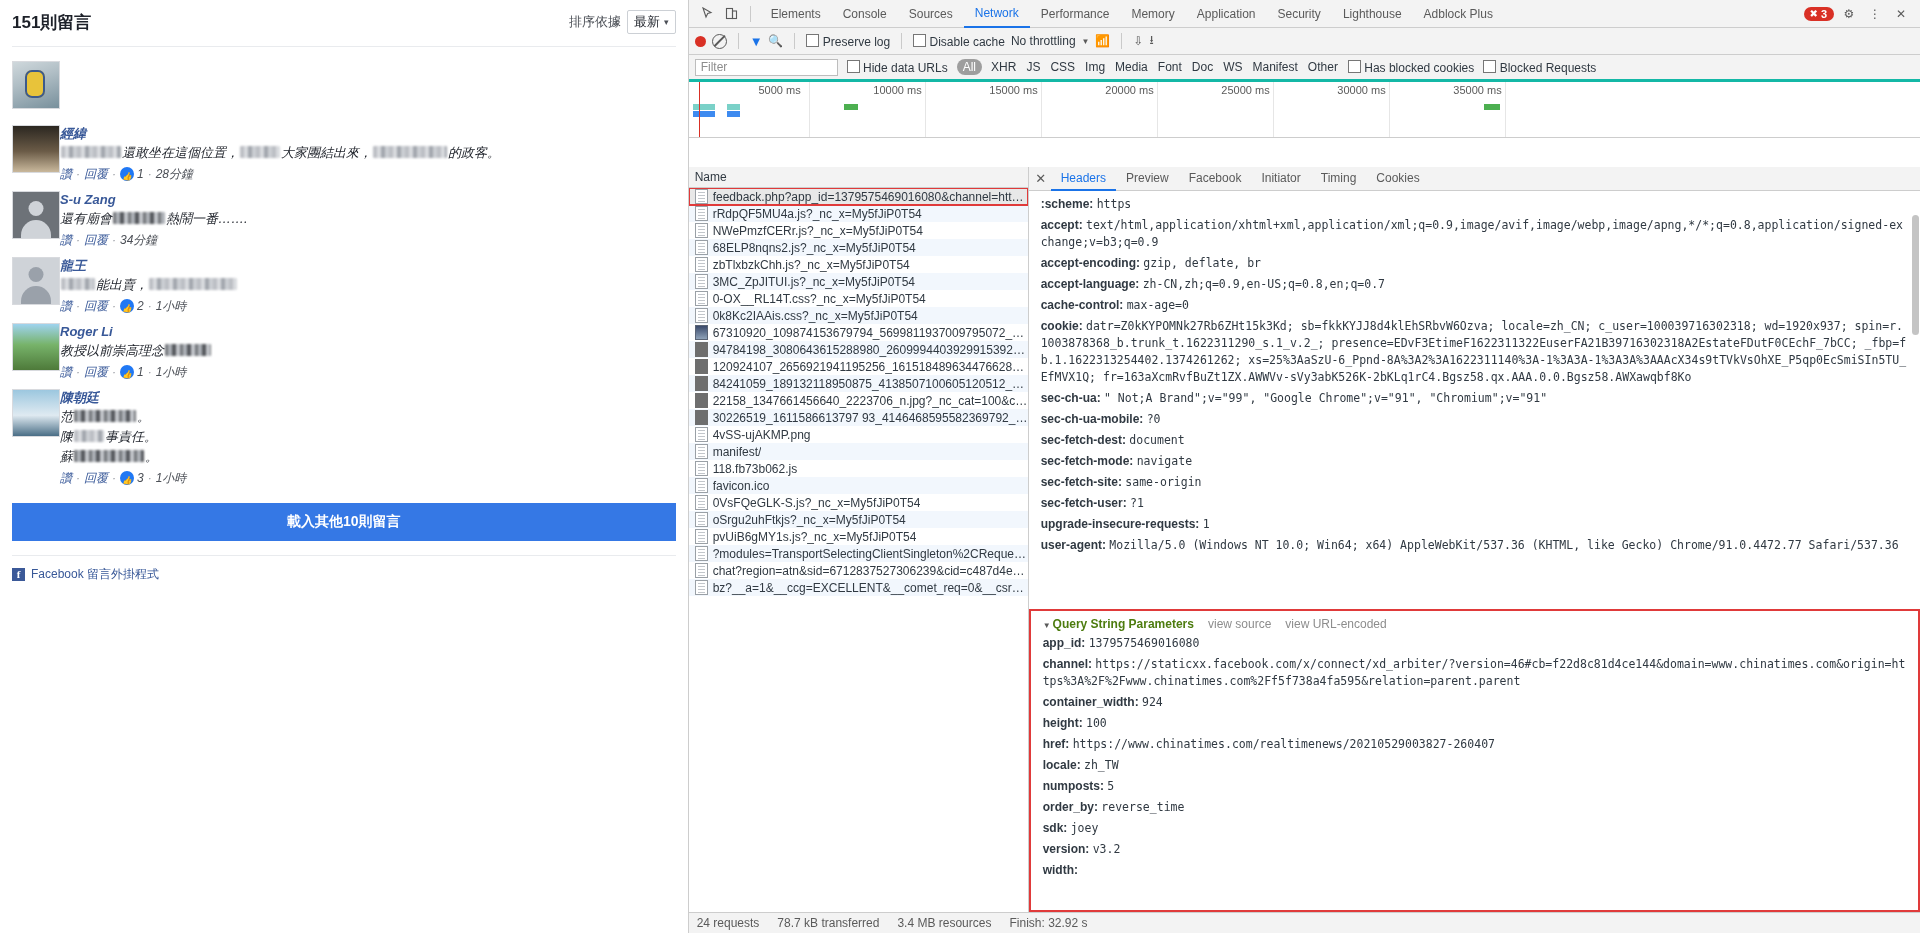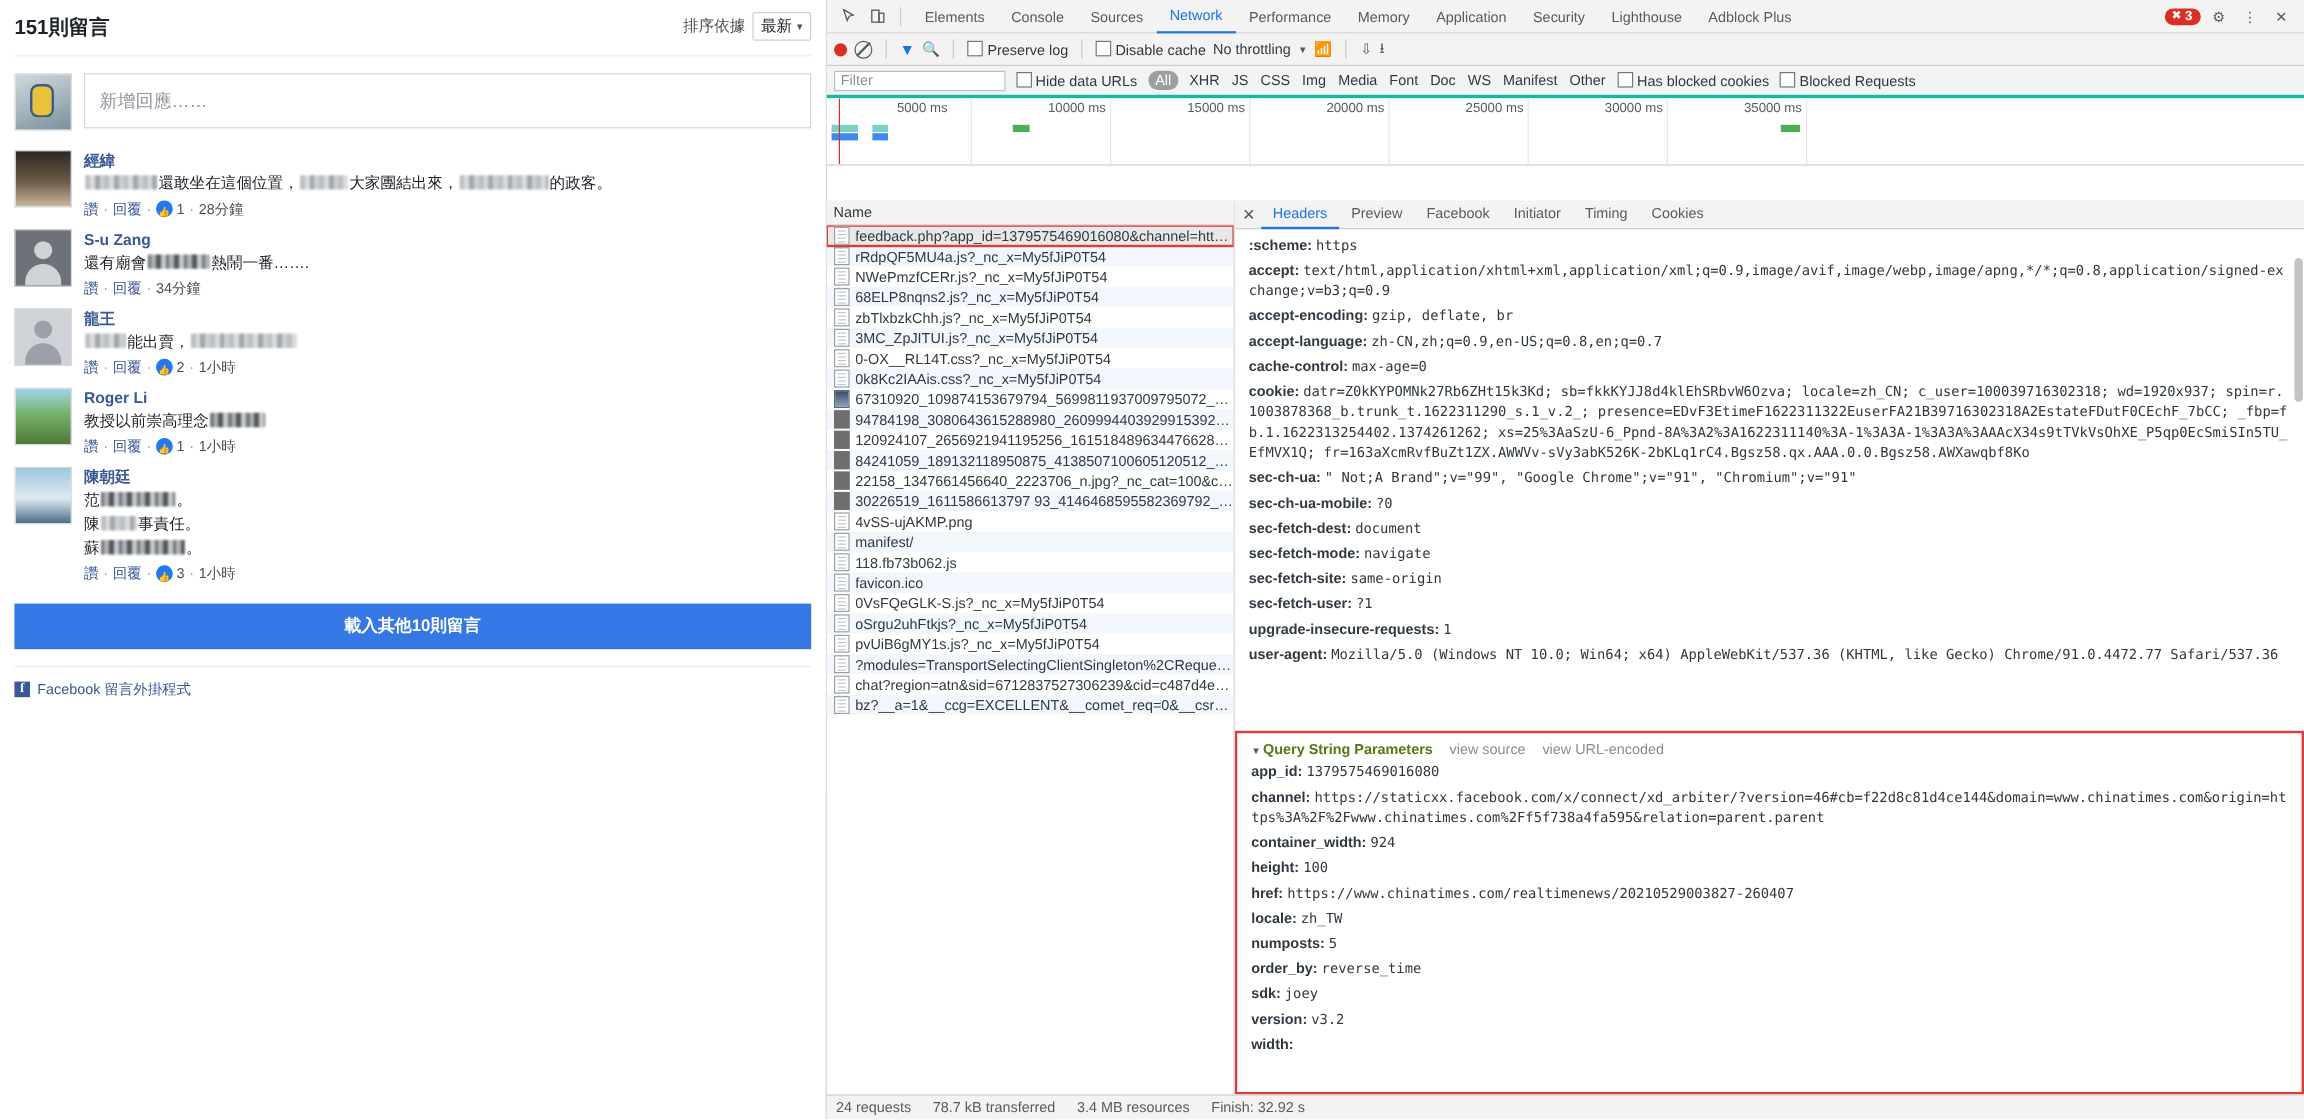--- a/index.html
+++ b/index.html
@@ -37,21 +37,21 @@
   .av-silhouette.dark{background:#6d7278;}
   .av-silhouette.dark:after,.av-silhouette.dark:before{background:#cfd3d8;}
   .av-garden{background:linear-gradient(180deg,#9fd3ef 0%,#77b36a 45%,#4e7a3a 100%);}
   .av-ice{background:linear-gradient(180deg,#9cc7df 0%,#dfeaf1 55%,#4a6e86 100%);}
 
   .composer-box{
     flex:1;border:1px solid #d3d6db;background:#fff;height:46px;box-sizing:border-box;
     display:flex;align-items:center;padding:0 12px;color:#90949c;font-size:15px;
   }
 
-  .comment{display:flex;gap:10px;padding:6px 12px 2px 12px;}
+  .comment{display:flex;padding:6px 12px 2px 12px;font-style:italic;}
   .c-body{flex:1;min-width:0;}
   .c-name{color:#385898;font-weight:bold;font-size:13px;line-height:18px;}
   .c-text{font-size:13px;line-height:20px;color:#1d2129;white-space:nowrap;overflow:hidden;}
   .c-text.multi{white-space:normal;}
   .c-meta{font-size:12px;color:#4b4f56;line-height:18px;display:flex;align-items:center;gap:4px;margin-top:2px;}
   .c-meta a{color:#385898;text-decoration:none;}
   .c-dot{color:#90949c;}
   .likepill{display:inline-flex;align-items:center;gap:3px;}
   .thumb{width:14px;height:14px;border-radius:50%;background:#2078f4;display:inline-block;position:relative;}
   .thumb:after{content:"\1F44D";font-size:8px;color:#fff;position:absolute;left:2px;top:1px;}
@@ -162,23 +162,20 @@
         <span class="fb-sort-select">
           <span>最新</span>
           <span class="caret">▾</span>
         </span>
       </div>
     </div>
     <div class="fb-rule"></div>
 
     <div class="composer">
       <div class="avatar av-minion"></div>
-      <div class="composer-box">
-        <span>新增回應……</span>
-      </div>
     </div>
 
     <div id="comment-list">
         <div class="comment">
           <div class="avatar av-night"></div>
           <div class="c-body">
             <div class="c-name">經緯</div>
             <div class="c-text"><span class="rd" style="width: 60px;"></span><span>還敢坐在這個位置，</span><span class="rd" style="width: 40px;"></span><span>大家團結出來，</span><span class="rd" style="width: 74px;"></span><span>的政客。</span></div>
             <div class="c-meta">
               <a>讚</a>
@@ -366,21 +363,21 @@
       </label>
       <label>
         <span class="chk"></span>
         <span class="tb-label">Blocked Requests</span>
       </label>
     </div>
 
     <div class="overview">
       <div class="ov-ticks" id="ov-ticks">
           <div class="ov-tickline" style="left: 120px;"></div>
-          <div class="ov-tick" style="left: 104px;">5000 ms</div>
+          <div class="ov-tick" style="left: 115px;">5000 ms</div>
           <div class="ov-tickline" style="left: 236px;"></div>
           <div class="ov-tick" style="left: 236px;">10000 ms</div>
           <div class="ov-tickline" style="left: 352px;"></div>
           <div class="ov-tick" style="left: 352px;">15000 ms</div>
           <div class="ov-tickline" style="left: 468px;"></div>
           <div class="ov-tick" style="left: 468px;">20000 ms</div>
           <div class="ov-tickline" style="left: 584px;"></div>
           <div class="ov-tick" style="left: 584px;">25000 ms</div>
           <div class="ov-tickline" style="left: 700px;"></div>
           <div class="ov-tick" style="left: 700px;">30000 ms</div>

